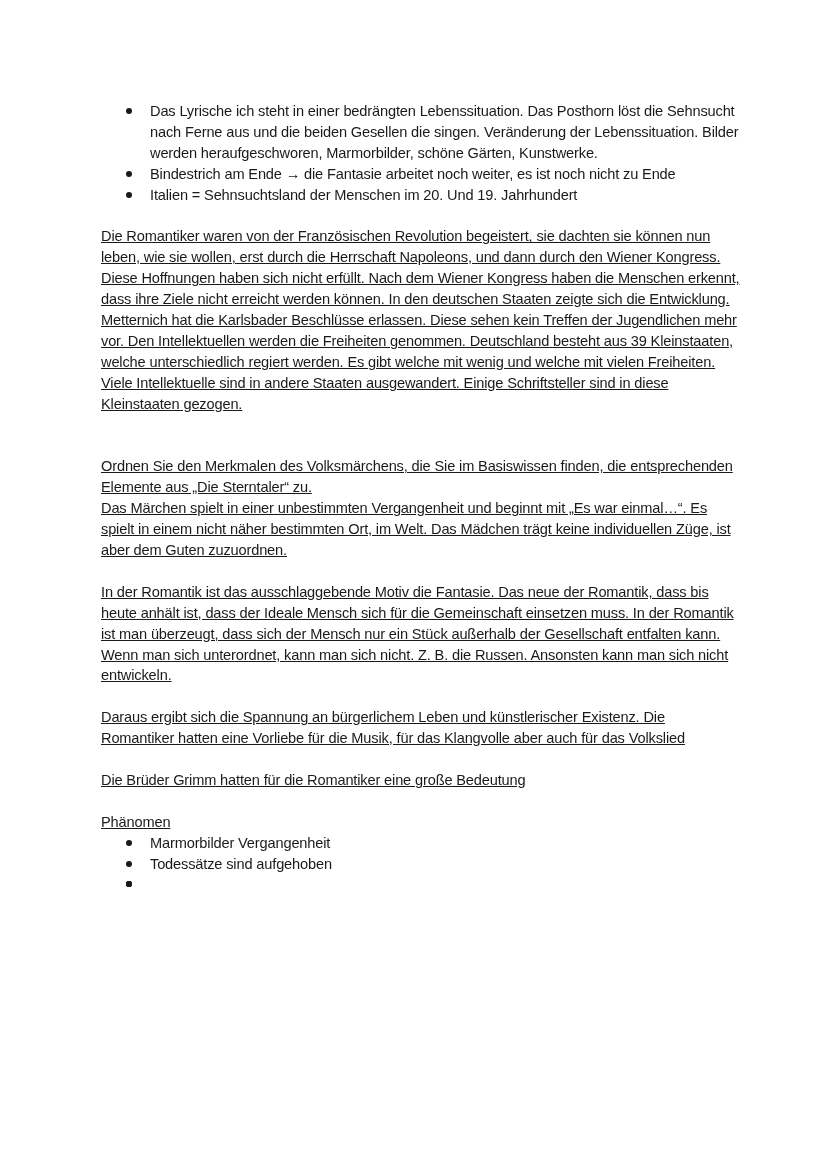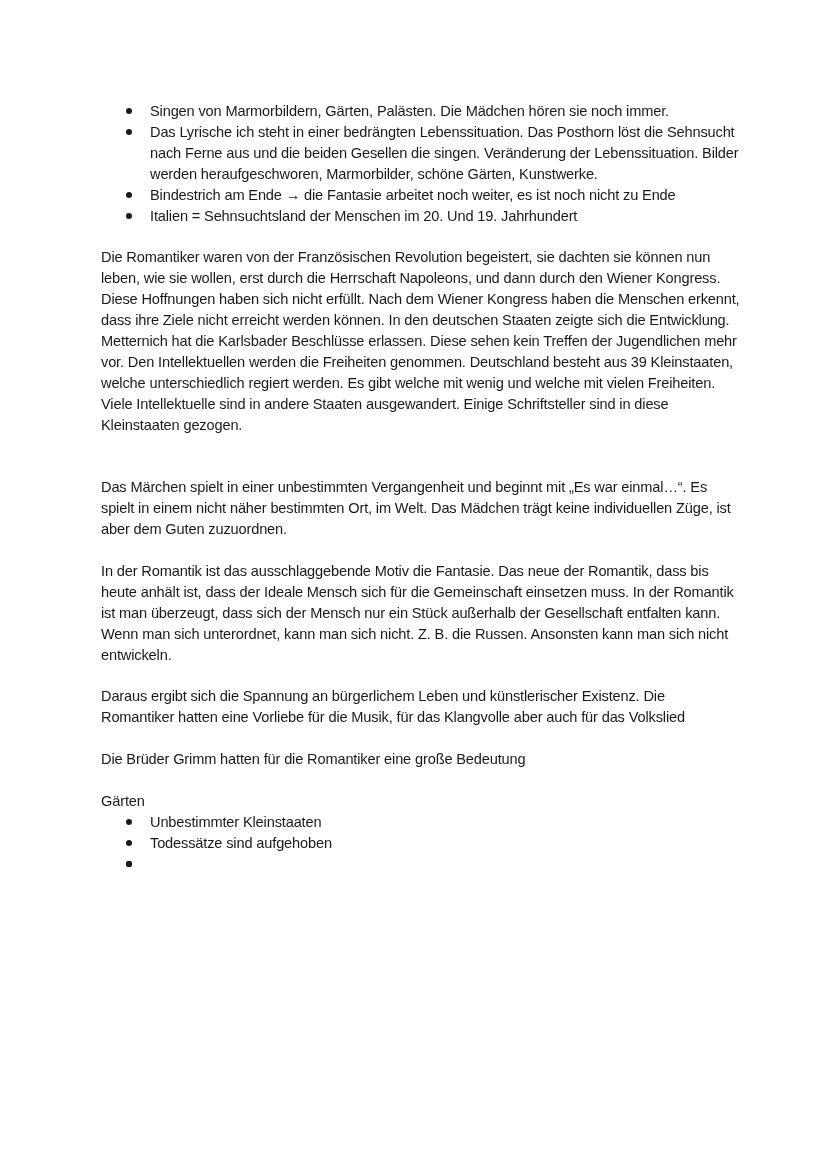--- a/index.html
+++ b/index.html
@@ -38,38 +38,35 @@
       position: absolute;
       left: 25px;
       top: 7px;
       width: 6px;
       height: 6px;
       border-radius: 50%;
       background: #1a1a1a;
     }
     p {
       margin: 0;
+      text-decoration: underline;
     }
     .gap {
       height: 20.9px;
     }
     .heading-line {
       margin: 0;
     }
   </style>
 </head>
 <body>
 
 <div class="page">
 
   <ul class="bullets">
-    <li>
-      <span class="bullet"></span>
-      <span>Singen von Marmorbildern, Gärten, Palästen. Die Mädchen hören sie noch immer.</span>
-    </li>
     <li>
       <span class="bullet"></span>
       <span>Das Lyrische ich steht in einer bedrängten Lebenssituation. Das Posthorn löst die Sehnsucht nach Ferne aus und die beiden Gesellen die singen. Veränderung der Lebenssituation. Bilder werden heraufgeschworen, Marmorbilder, schöne Gärten, Kunstwerke.</span>
     </li>
     <li>
       <span class="bullet"></span>
       <span>Bindestrich am Ende → die Fantasie arbeitet noch weiter, es ist noch nicht zu Ende</span>
     </li>
     <li>
       <span class="bullet"></span>
@@ -79,42 +76,43 @@
 
   <div class="gap"></div>
 
   <p>Die Romantiker waren von der Französischen Revolution begeistert, sie dachten sie können nun leben, wie sie wollen, erst durch die Herrschaft Napoleons, und dann durch den Wiener Kongress. Diese Hoffnungen haben sich nicht erfüllt. Nach dem Wiener Kongress haben die Menschen erkennt, dass ihre Ziele nicht erreicht werden können. In den deutschen Staaten zeigte sich die Entwicklung. Metternich hat die Karlsbader Beschlüsse erlassen. Diese sehen kein Treffen der Jugendlichen mehr vor. Den Intellektuellen werden die Freiheiten genommen. Deutschland besteht aus 39 Kleinstaaten, welche unterschiedlich regiert werden. Es gibt welche mit wenig und welche mit vielen Freiheiten. Viele Intellektuelle sind in andere Staaten ausgewandert. Einige Schriftsteller sind in diese Kleinstaaten gezogen.</p>
 
   <div class="gap"></div>
 
 
   <div class="gap"></div>
 
+  <p>Ordnen Sie den Merkmalen des Volksmärchens, die Sie im Basiswissen finden, die entsprechenden Elemente aus „Die Sterntaler“ zu.</p>
   <p>Das Märchen spielt in einer unbestimmten Vergangenheit und beginnt mit „Es war einmal…“. Es spielt in einem nicht näher bestimmten Ort, im Welt. Das Mädchen trägt keine individuellen Züge, ist aber dem Guten zuzuordnen.</p>
 
   <div class="gap"></div>
 
   <p>In der Romantik ist das ausschlaggebende Motiv die Fantasie. Das neue der Romantik, dass bis heute anhält ist, dass der Ideale Mensch sich für die Gemeinschaft einsetzen muss. In der Romantik ist man überzeugt, dass sich der Mensch nur ein Stück außerhalb der Gesellschaft entfalten kann. Wenn man sich unterordnet, kann man sich nicht. Z. B. die Russen. Ansonsten kann man sich nicht entwickeln.</p>
 
   <div class="gap"></div>
 
   <p>Daraus ergibt sich die Spannung an bürgerlichem Leben und künstlerischer Existenz. Die Romantiker hatten eine Vorliebe für die Musik, für das Klangvolle aber auch für das Volkslied</p>
 
   <div class="gap"></div>
 
   <p>Die Brüder Grimm hatten für die Romantiker eine große Bedeutung</p>
 
   <div class="gap"></div>
 
-  <p class="heading-line">Gärten</p>
+  <p class="heading-line">Phänomen</p>
 
   <ul class="bullets">
     <li>
       <span class="bullet"></span>
-      <span>Unbestimmter Kleinstaaten</span>
+      <span>Marmorbilder Vergangenheit</span>
     </li>
     <li>
       <span class="bullet"></span>
       <span>Todessätze sind aufgehoben</span>
     </li>
     <li>
       <span class="bullet"></span>
     </li>
     <li>
       <span class="bullet"></span>

